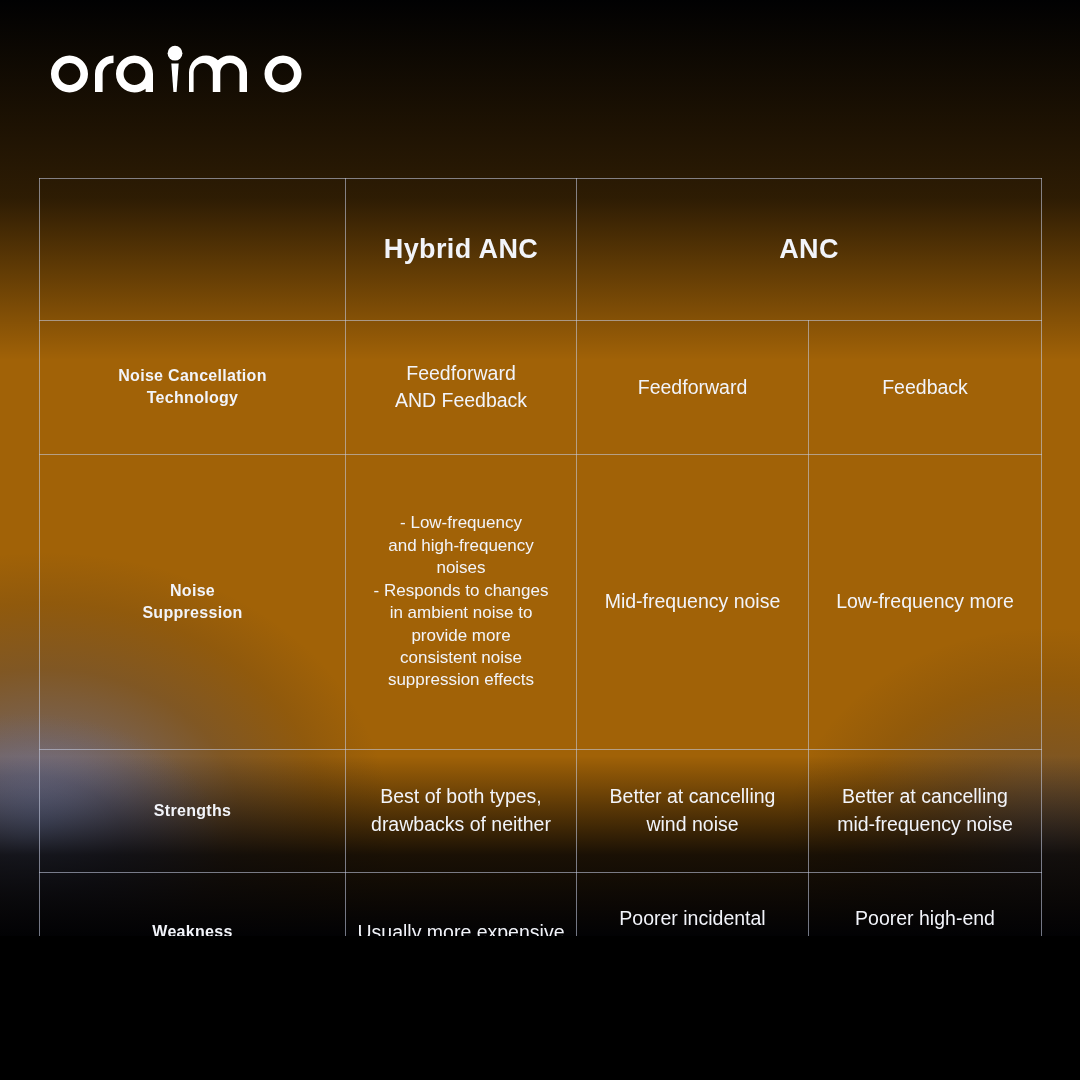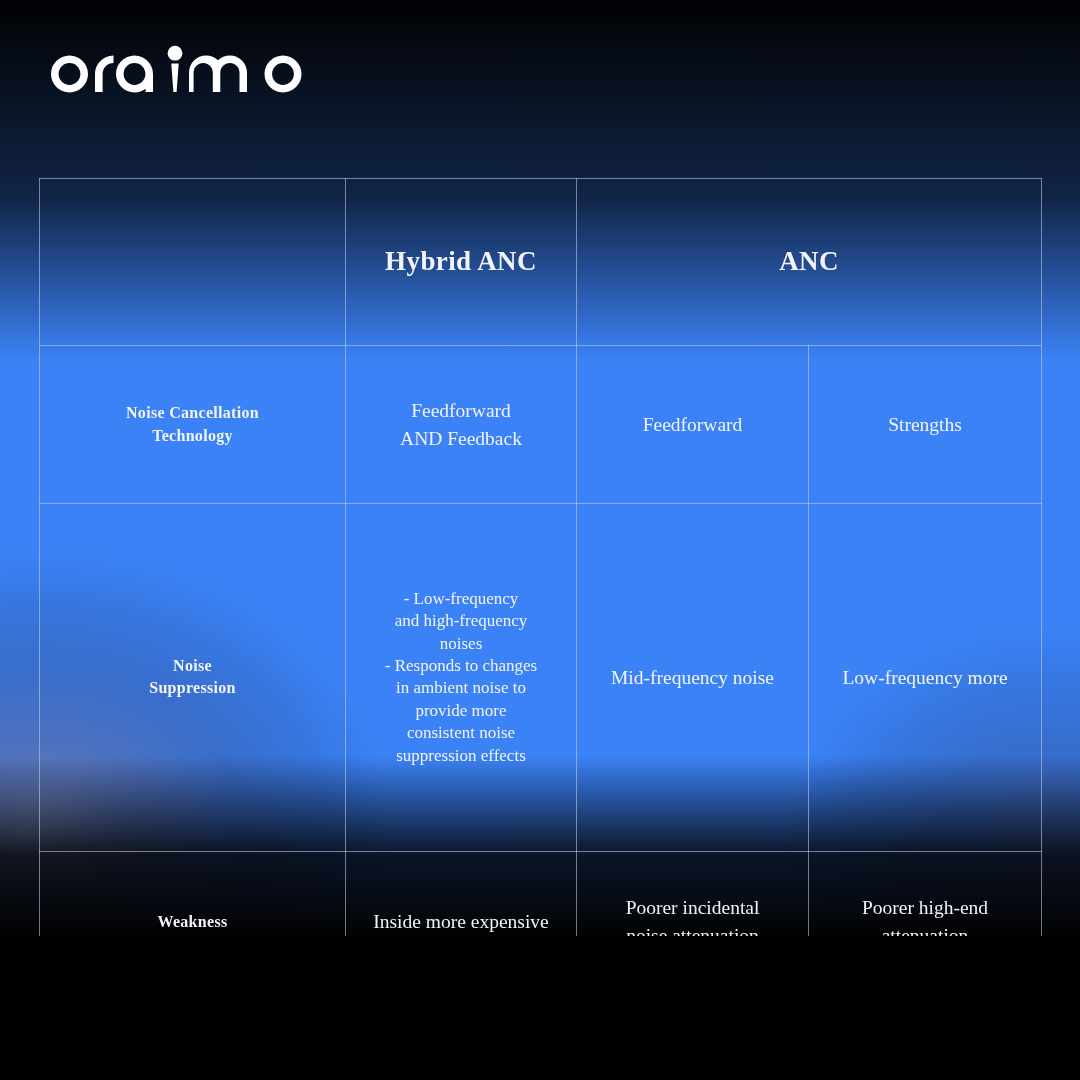--- a/index.html
+++ b/index.html
@@ -4,23 +4,23 @@
 <style>
   html, body {
     margin: 0;
     padding: 0;
     background: #000;
   }
   #page {
     position: relative;
     width: 1080px;
     height: 936px;
-    background: #3b82f6;
+    background: #a16207;
     overflow: hidden;
-    font-family: Liberation Serif, serif;
+    font-family: Liberation Sans, sans-serif;
   }
   
   .glow {
     position: absolute;
     pointer-events: none;
   }
   .glow-left {
     left: -300px;
     top: 470px;
     width: 860px;
@@ -177,36 +177,42 @@
       <tr class="r-head">
         <td class="head-cell"></td>
         <td class="head-cell">Hybrid ANC</td>
         <td class="head-cell" colspan="2">ANC</td>
       </tr>
 
       <tr class="r1">
         <td class="row-label">Noise Cancellation<br>Technology</td>
         <td class="cell">Feedforward<br>AND Feedback</td>
         <td class="cell">Feedforward</td>
-        <td class="cell">Strengths</td>
+        <td class="cell">Feedback</td>
       </tr>
 
       <tr class="r2">
         <td class="row-label">Noise<br>Suppression</td>
         <td class="cell cell-list">- Low-frequency<br>and high-frequency<br>noises<br>- Responds to changes<br>in ambient noise to<br>provide more<br>consistent noise<br>suppression effects</td>
         <td class="cell">Mid-frequency noise</td>
         <td class="cell">Low-frequency more</td>
       </tr>
 
 
 
+      <tr class="r5">
+        <td class="row-label">Strengths</td>
+        <td class="cell">Best of both types,<br>drawbacks of neither</td>
+        <td class="cell">Better at cancelling<br>wind noise</td>
+        <td class="cell">Better at cancelling<br>mid-frequency noise</td>
+      </tr>
 
       <tr class="r6">
         <td class="row-label">Weakness</td>
-        <td class="cell">Inside more expensive</td>
+        <td class="cell">Usually more expensive</td>
         <td class="cell">Poorer incidental<br>noise attenuation</td>
         <td class="cell">Poorer high-end<br>attenuation</td>
       </tr>
 
     </tbody>
   </table>
 
 </div>
 
 </body></html>

